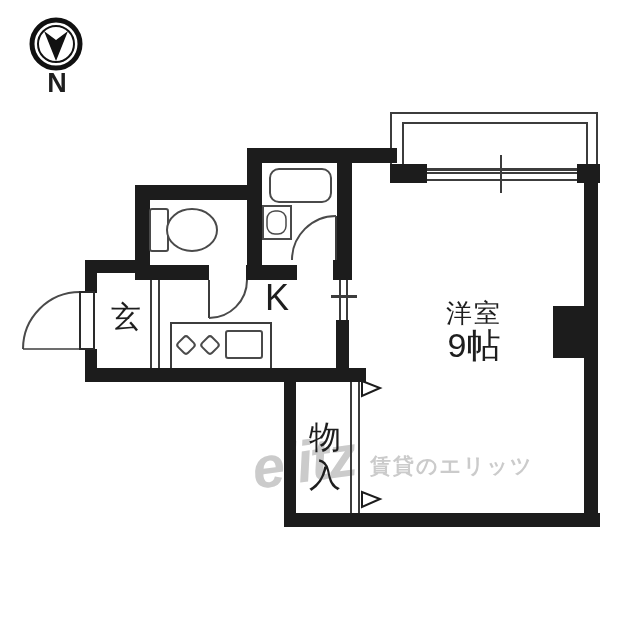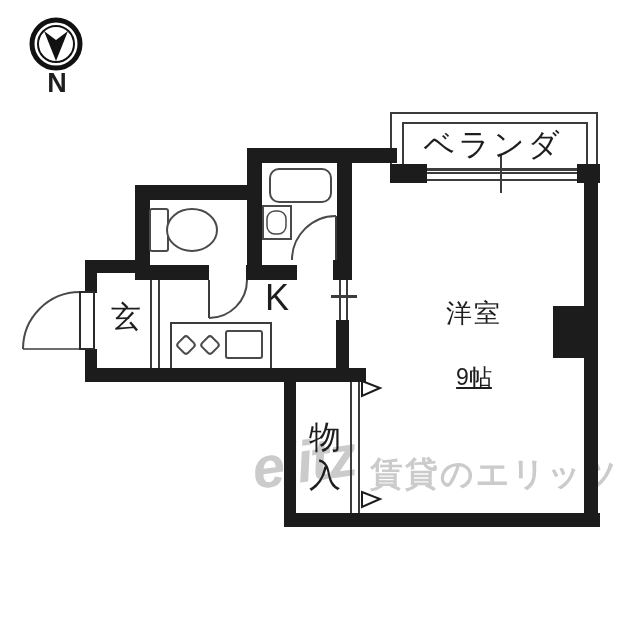--- a/index.html
+++ b/index.html
@@ -14,21 +14,21 @@
   .wm{position:absolute;z-index:1;font-weight:bold;color:#cbcbcb;white-space:nowrap;}
   svg.overlay{position:absolute;left:0;top:0;z-index:4;}
   .fixline{stroke:#4a4a4a;fill:none;stroke-width:2;}
 </style>
 </head>
 <body>
 
 <div id="plan">
 
   <div class="wm" style="left:252px;top:428px;font-size:58px;font-style:italic;letter-spacing:-2px;transform:rotate(-8deg);">elitz</div>
-  <div class="wm" style="left:370px;top:452px;font-size:33px;letter-spacing:2px;">賃貸のエリッツ</div>
+  <div class="wm" style="left:370px;top:452px;font-size:21px;letter-spacing:2px;">賃貸のエリッツ</div>
 
   <div class="box" style="left:390px;top:112px;width:204px;height:54px;"></div>
   <div class="box" style="left:402px;top:122px;width:182px;height:45px;"></div>
   <div class="tline" style="left:427px;top:172px;width:150px;height:2px;"></div>
   <div class="tline" style="left:427px;top:179px;width:150px;height:2px;"></div>
   <div class="tline" style="left:500px;top:155px;width:2px;height:38px;"></div>
 
   <div class="tline" style="left:150px;top:273px;width:2px;height:95px;"></div>
   <div class="tline" style="left:158px;top:273px;width:2px;height:95px;"></div>
 
@@ -103,20 +103,19 @@
       <rect x="203" y="338" width="14" height="14" rx="3" fill="none" stroke="#4a4a4a" stroke-width="2" transform="rotate(45 210 345)"></rect>
     </g>
 
     <rect x="226" y="331" width="36" height="27" rx="2" fill="none" stroke="#4a4a4a" stroke-width="2"></rect>
 
     <polygon points="362,381 362,396 380,388" fill="#ffffff" stroke="#1c1c1c" stroke-width="2"></polygon>
     <polygon points="362,492 362,507 380,499" fill="#ffffff" stroke="#1c1c1c" stroke-width="2"></polygon>
   </svg>
 
   <div class="label" style="left:42px;top:70px;width:30px;font-size:27px;font-weight:bold;">N</div>
-  <div class="label" style="left:402px;top:129px;width:182px;font-size:31px;letter-spacing:3px;">ベランダ</div>
   <div class="label" style="left:418px;top:300px;width:112px;font-size:26px;letter-spacing:2px;">洋室</div>
-  <div class="label" style="left:418px;top:366px;width:112px;font-size:23px;text-decoration:underline;">9帖</div>
+  <div class="label" style="left:418px;top:328px;width:112px;font-size:34px;">9帖</div>
   <div class="label" style="left:257px;top:280px;width:40px;font-size:36px;font-weight:500;">K</div>
   <div class="label" style="left:108px;top:302px;width:36px;font-size:30px;">玄</div>
   <div class="label" style="left:306px;top:421px;width:38px;font-size:32px;">物</div>
   <div class="label" style="left:306px;top:459px;width:38px;font-size:32px;">入</div>
 </div>
 
 </body></html>

